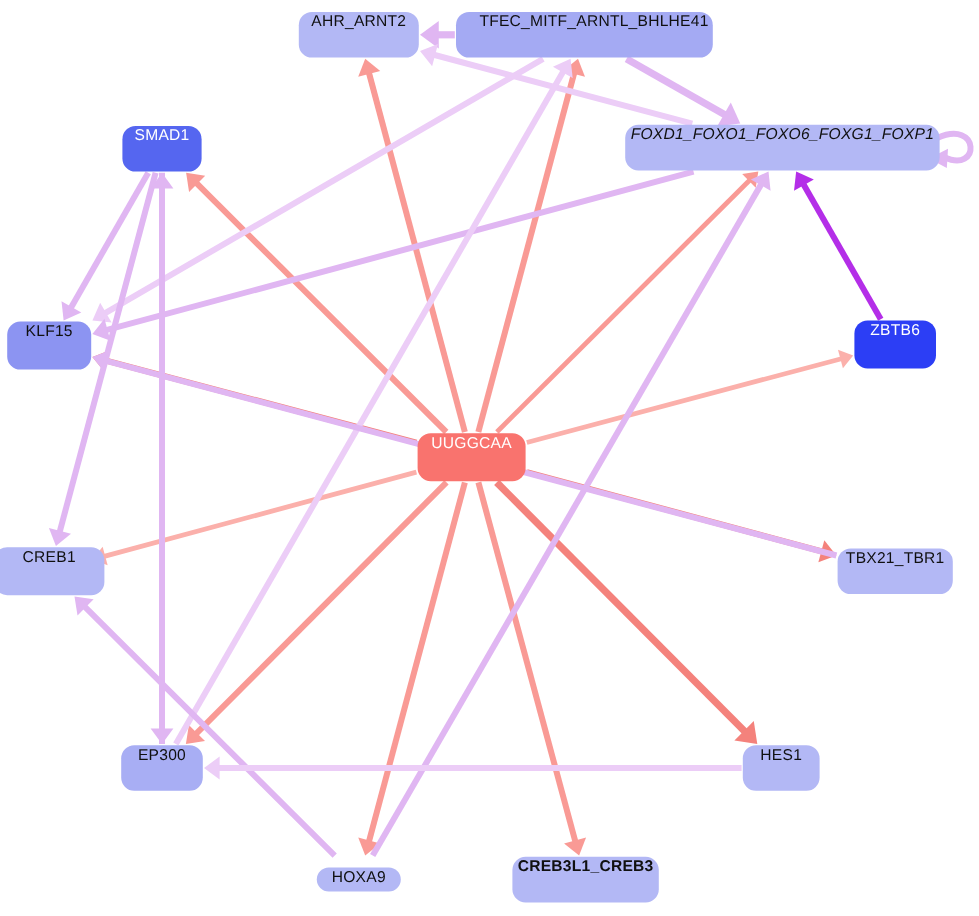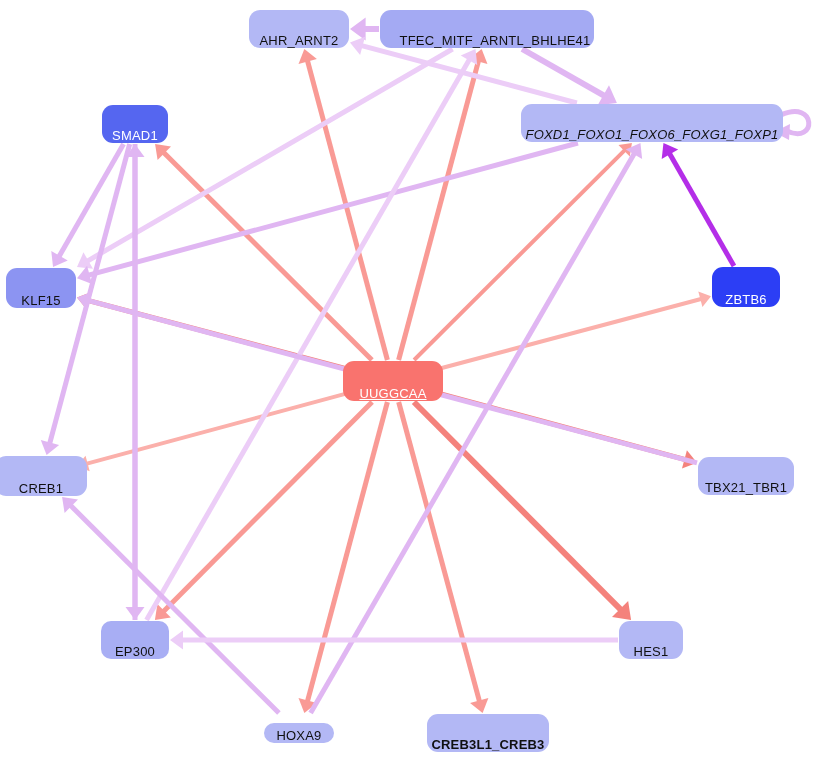--- a/index.html
+++ b/index.html
@@ -21,21 +21,21 @@
     position: absolute;
     left: 0;
     top: 0;
     width: 816px;
     height: 763px;
   }
   .node {
     position: absolute;
     box-sizing: border-box;
     display: flex;
-    align-items: flex-end;
+    align-items: flex-start;
     justify-content: center;
     border-radius: 11px;
     font-size: 13px;
     letter-spacing: 0.2px;
     white-space: nowrap;
     transform: translate(-50%, -50%);
     user-select: none;
   }
 </style>
 </head>
@@ -150,42 +150,42 @@
       <g>
         <line x1="618" y1="640" x2="181.05" y2="640" stroke="#eccdf7" stroke-width="5" stroke-linecap="butt"></line>
         <polygon points="170,640 183,630.5 183,649.5" fill="#eccdf7"></polygon>
       </g>
       <g>
         <line x1="697" y1="462.93333333333334" x2="87.67689608259377" y2="300.4471722886917" stroke="#e0b6f2" stroke-width="5" stroke-linecap="butt"></line>
         <polygon points="77,297.6 92.00884939513936,291.77038253107247 87.11325903449305,310.1288463834962" fill="#e0b6f2"></polygon>
       </g>
     </svg>
   <div id="node-layer">
-      <div class="node" style="left: 393px; top: 381px; width: 100px; height: 40px; background: rgb(249, 115, 110); color: rgb(255, 255, 255); text-decoration: underline;">
+      <div class="node" style="left: 393px; top: 381px; width: 90px; height: 40px; background: rgb(249, 115, 110); color: rgb(255, 255, 255);">
         <span>UUGGCAA</span>
       </div>
       <div class="node" style="left: 299px; top: 29px; width: 100px; height: 38px; background: rgb(179, 184, 245); color: rgb(16, 16, 16);">
         <span>AHR_ARNT2</span>
       </div>
       <div class="node" style="left: 487px; top: 29px; width: 214px; height: 38px; background: rgb(164, 170, 243); color: rgb(16, 16, 16); padding-left: 16px;">
         <span>TFEC_MITF_ARNTL_BHLHE41</span>
       </div>
       <div class="node" style="left: 652px; top: 123px; width: 262px; height: 38px; background: rgb(179, 184, 245); color: rgb(16, 16, 16); font-style: italic;">
         <span>FOXD1_FOXO1_FOXO6_FOXG1_FOXP1</span>
       </div>
       <div class="node" style="left: 135px; top: 124px; width: 66px; height: 38px; background: rgb(85, 102, 240); color: rgb(255, 255, 255);">
         <span>SMAD1</span>
       </div>
       <div class="node" style="left: 41px; top: 288px; width: 70px; height: 40px; background: rgb(140, 148, 242); color: rgb(16, 16, 16);">
         <span>KLF15</span>
       </div>
       <div class="node" style="left: 41px; top: 476px; width: 92px; height: 40px; background: rgb(179, 184, 245); color: rgb(16, 16, 16);">
         <span>CREB1</span>
       </div>
-      <div class="node" style="left: 135px; top: 640px; width: 68px; height: 38px; background: rgb(168, 174, 244); color: rgb(16, 16, 16); border-radius: 10px;">
+      <div class="node" style="left: 135px; top: 640px; width: 68px; height: 38px; background: rgb(168, 174, 244); color: rgb(16, 16, 16);">
         <span>EP300</span>
       </div>
       <div class="node" style="left: 299px; top: 733px; width: 70px; height: 20px; background: rgb(179, 184, 245); color: rgb(16, 16, 16);">
         <span>HOXA9</span>
       </div>
       <div class="node" style="left: 488px; top: 733px; width: 122px; height: 38px; background: rgb(179, 184, 245); color: rgb(16, 16, 16); font-weight: bold;">
         <span>CREB3L1_CREB3</span>
       </div>
       <div class="node" style="left: 651px; top: 640px; width: 64px; height: 38px; background: rgb(179, 184, 245); color: rgb(16, 16, 16);">
         <span>HES1</span>

